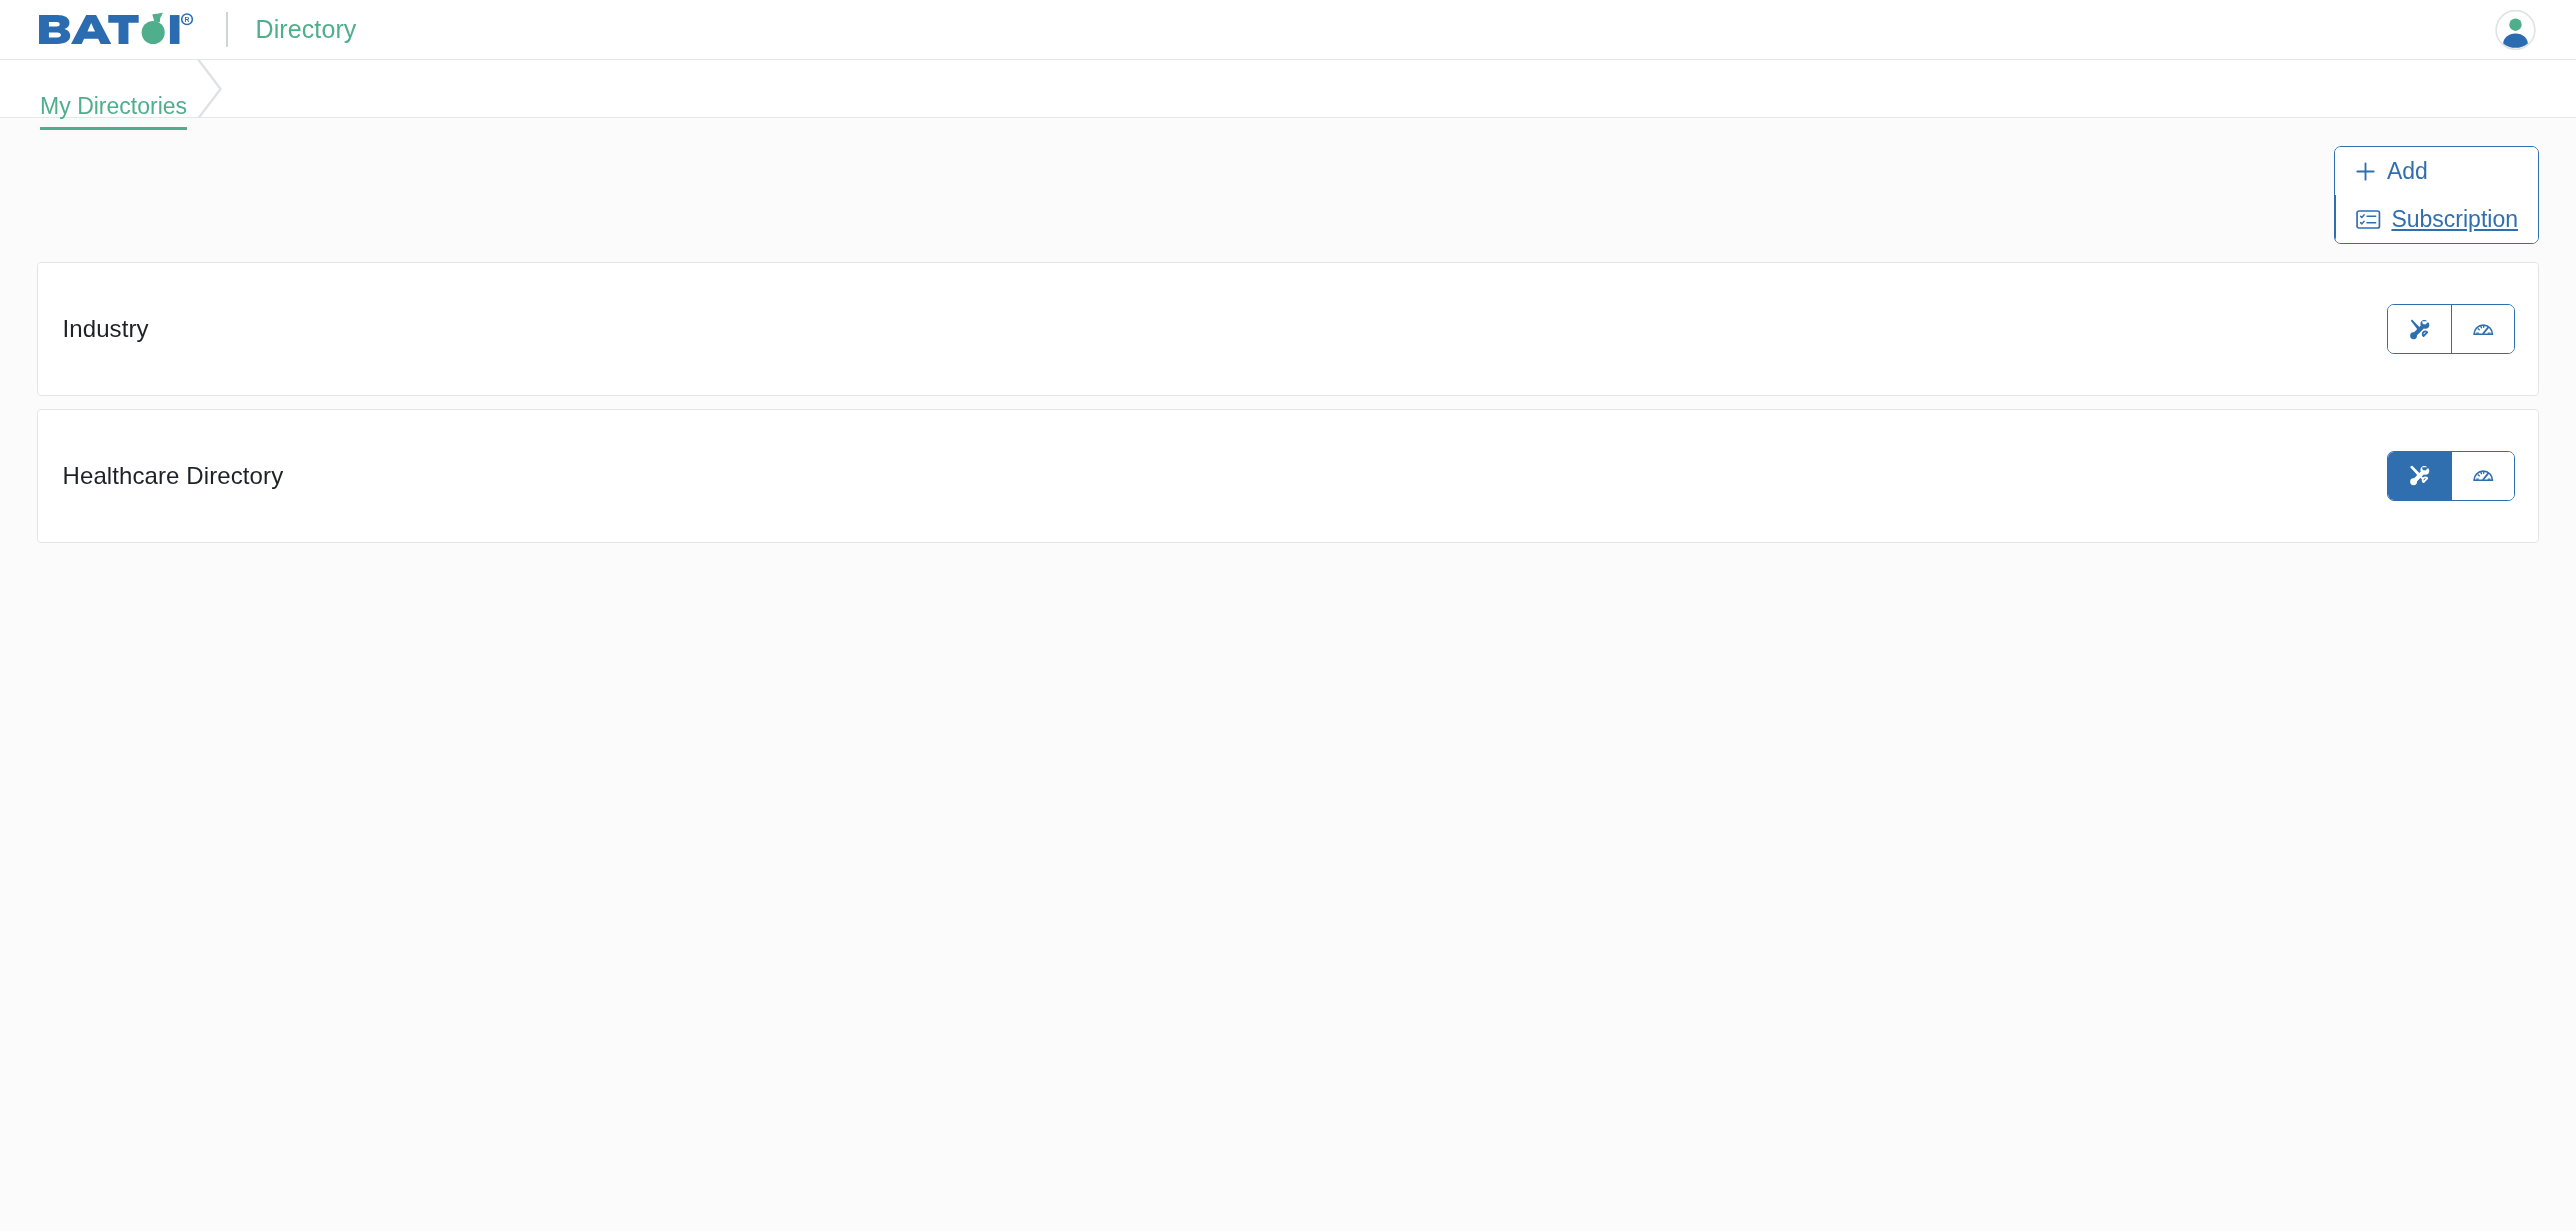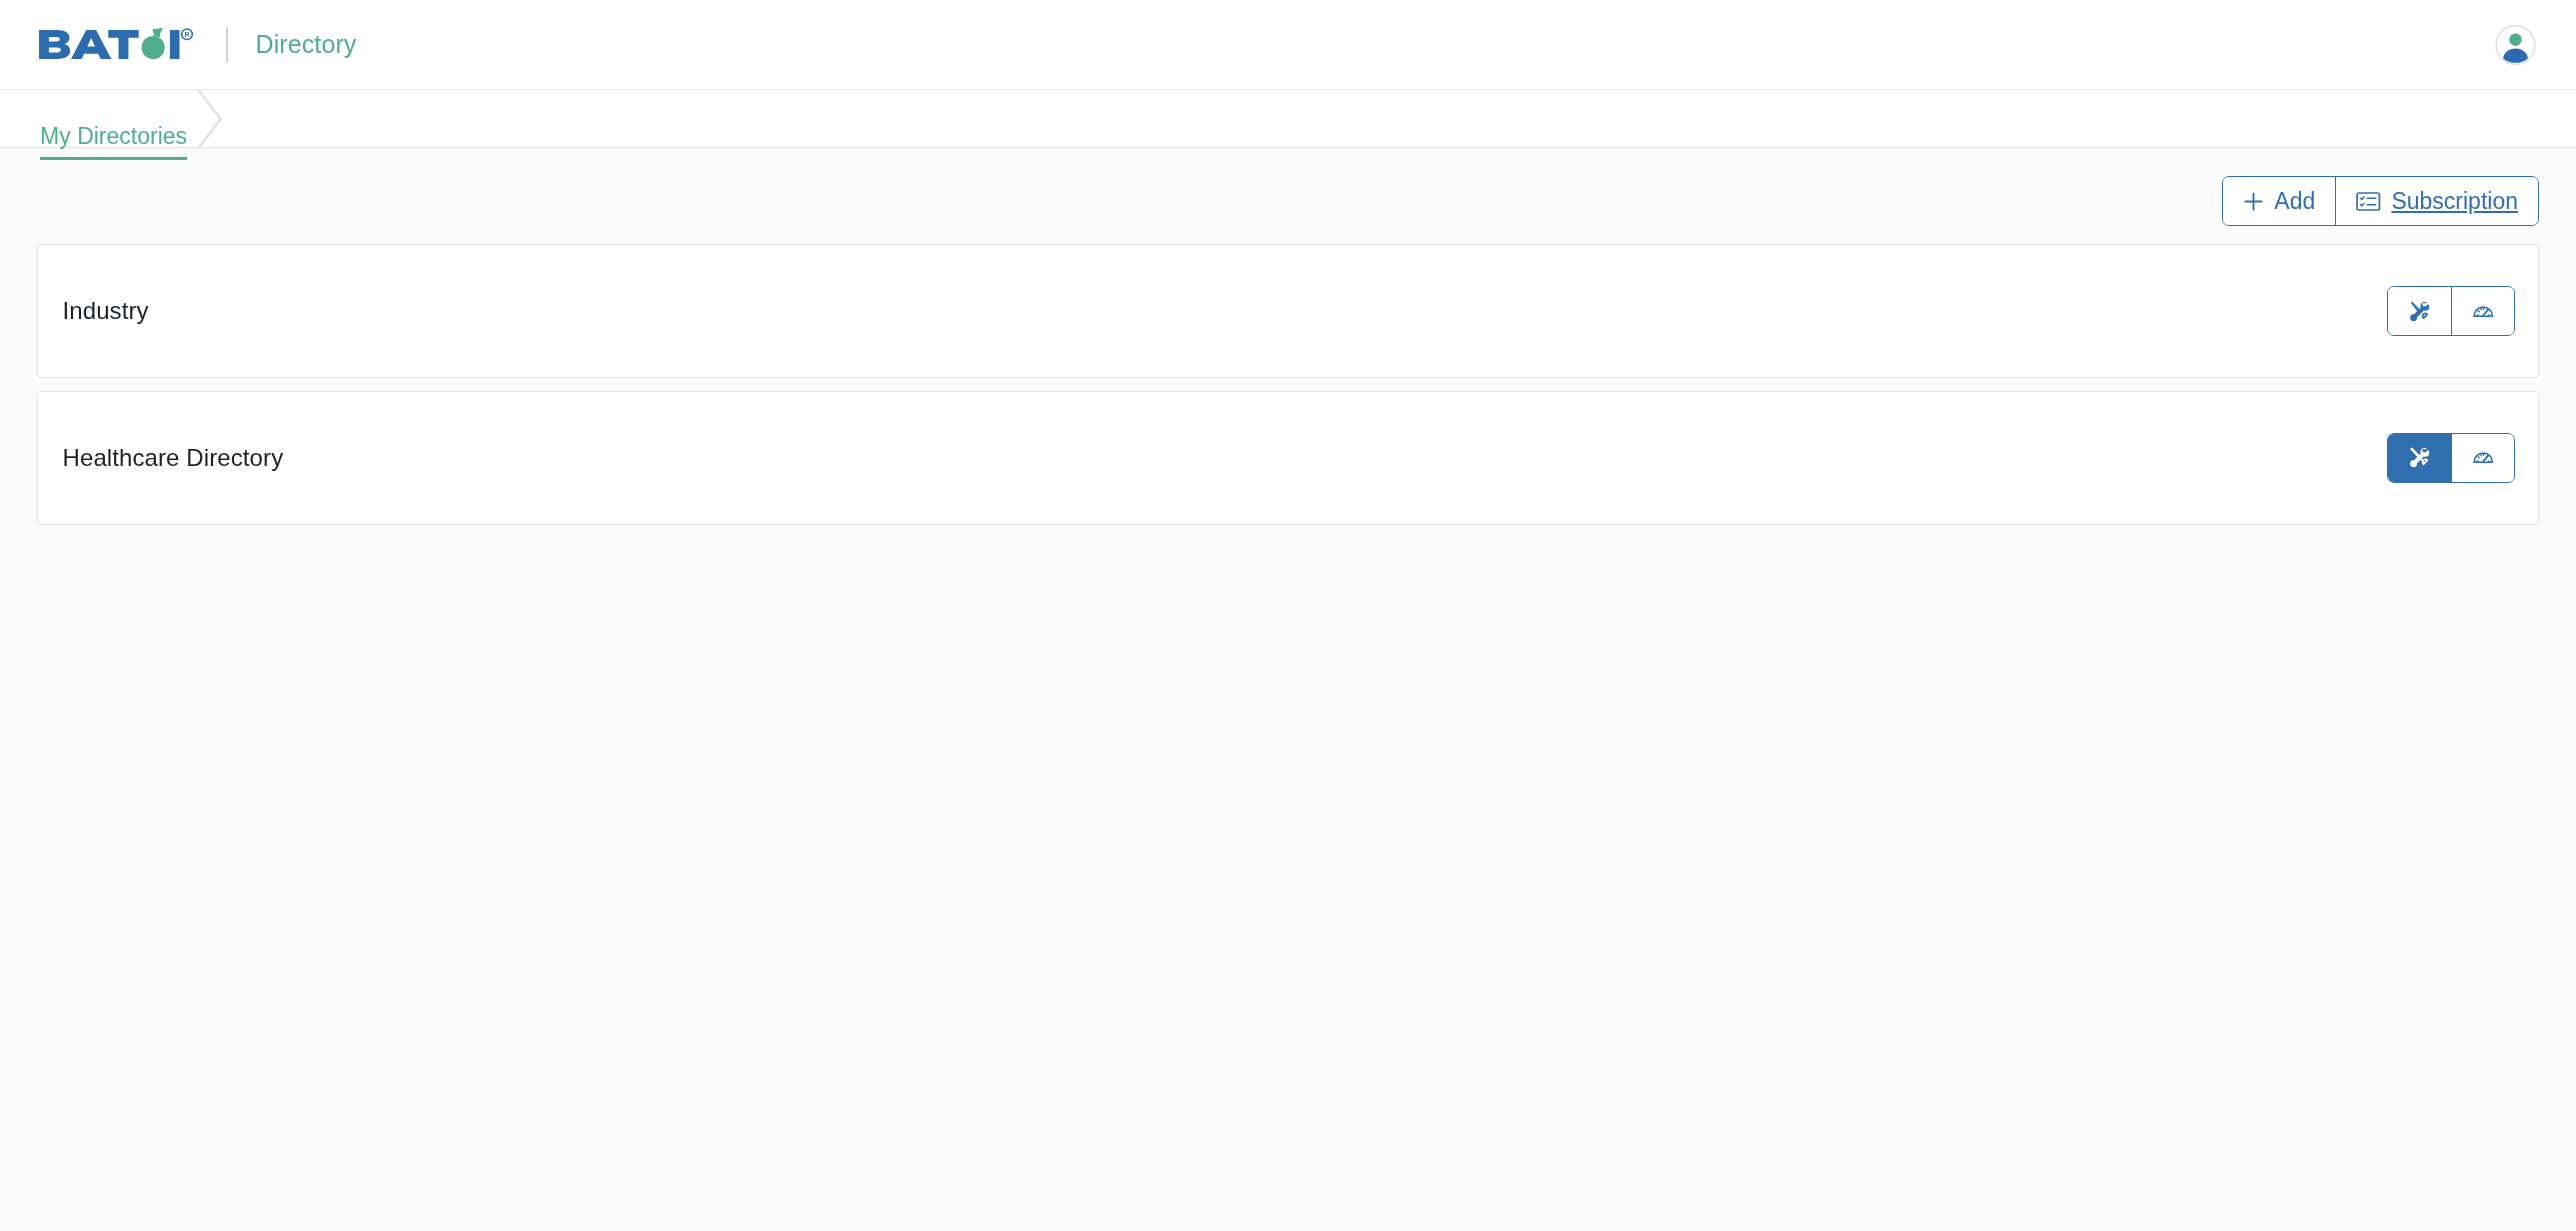--- a/index.html
+++ b/index.html
@@ -7,21 +7,21 @@
     margin: 0; padding: 0;
     width: 2576px; height: 1231px;
     background: #fbfbfc;
     font-family: "Liberation Sans", sans-serif;
     -webkit-font-smoothing: antialiased;
   }
 
   
   .topbar {
     position: relative;
-    height: 90px;
+    height: 60px;
     background: #ffffff;
     border-bottom: 1.5px solid #e4e7ea;
     display: flex;
     align-items: center;
   }
   .brand-zone {
     display: flex;
     align-items: center;
     margin-left: 37px;
     height: 100%;
@@ -97,20 +97,21 @@
     display: flex;
     justify-content: flex-end;
     padding-top: 28px;
   }
   .btn-group {
     display: flex;
     border: 1.5px solid #2f6fb0;
     border-radius: 7px;
     overflow: hidden;
     background: #ffffff;
+    flex-direction: column;
   }
   .btn {
     display: flex;
     align-items: center;
     gap: 10.7px;
     padding: 0 20px;
     height: 48px;
     background: #ffffff;
     color: #2f6fb0;
     font-size: 23px;

